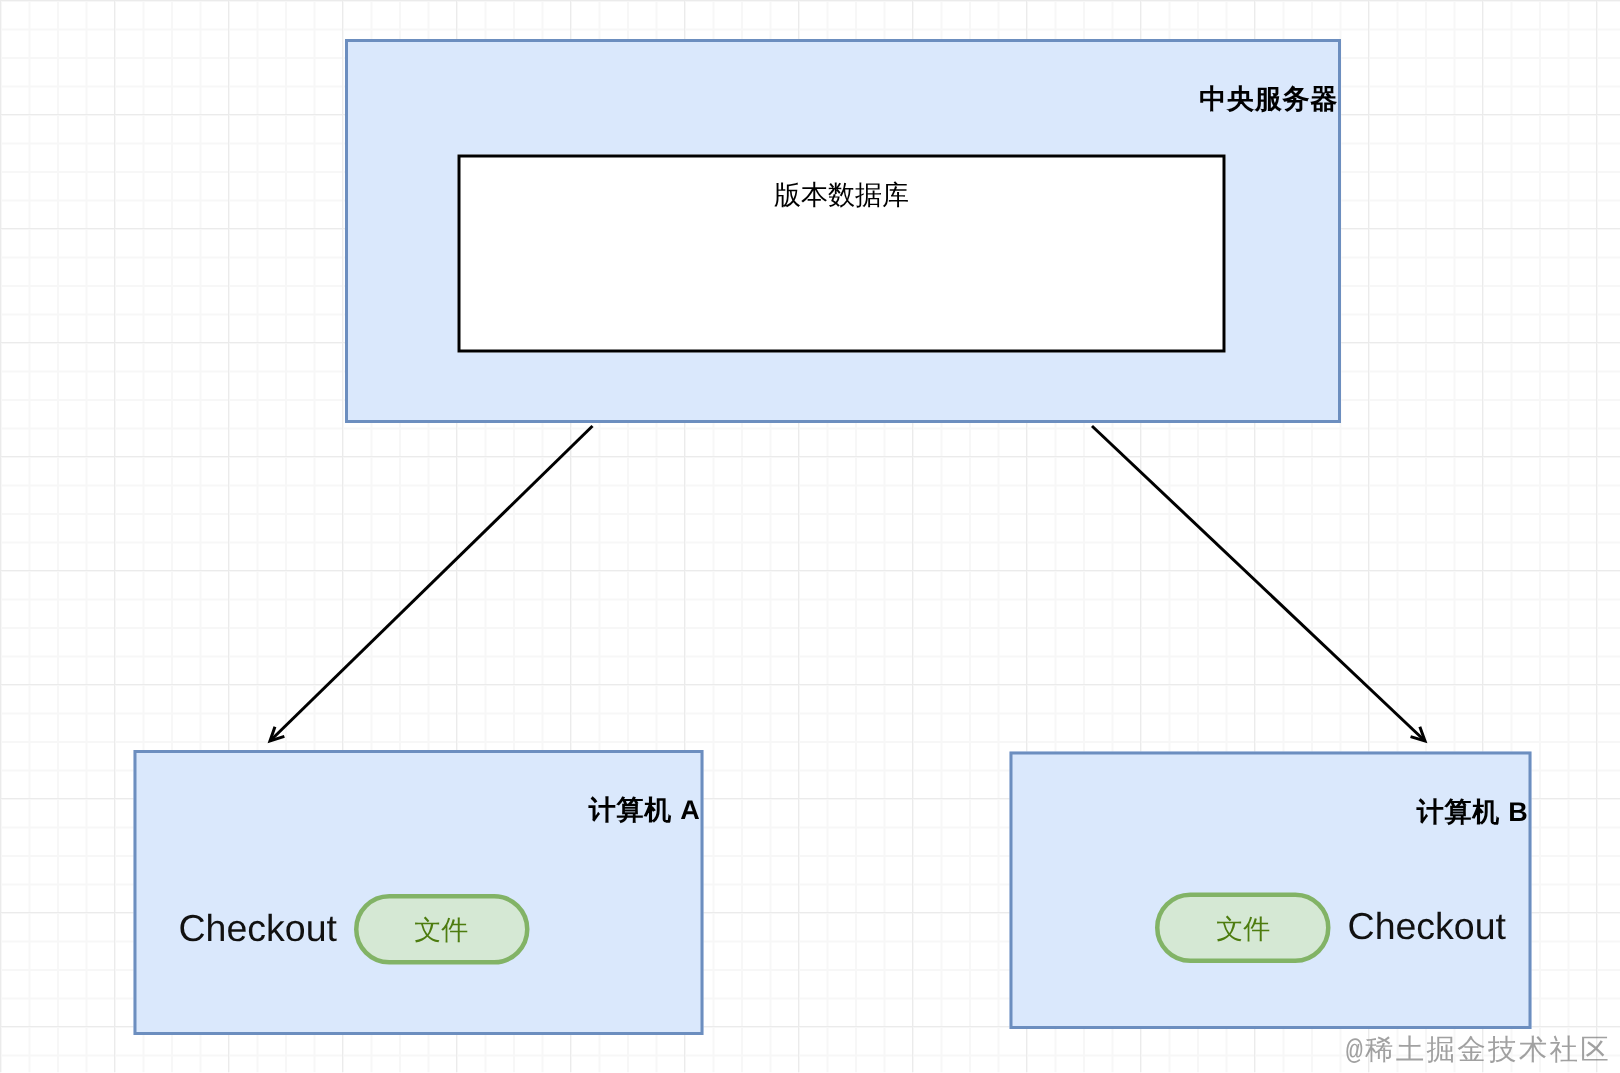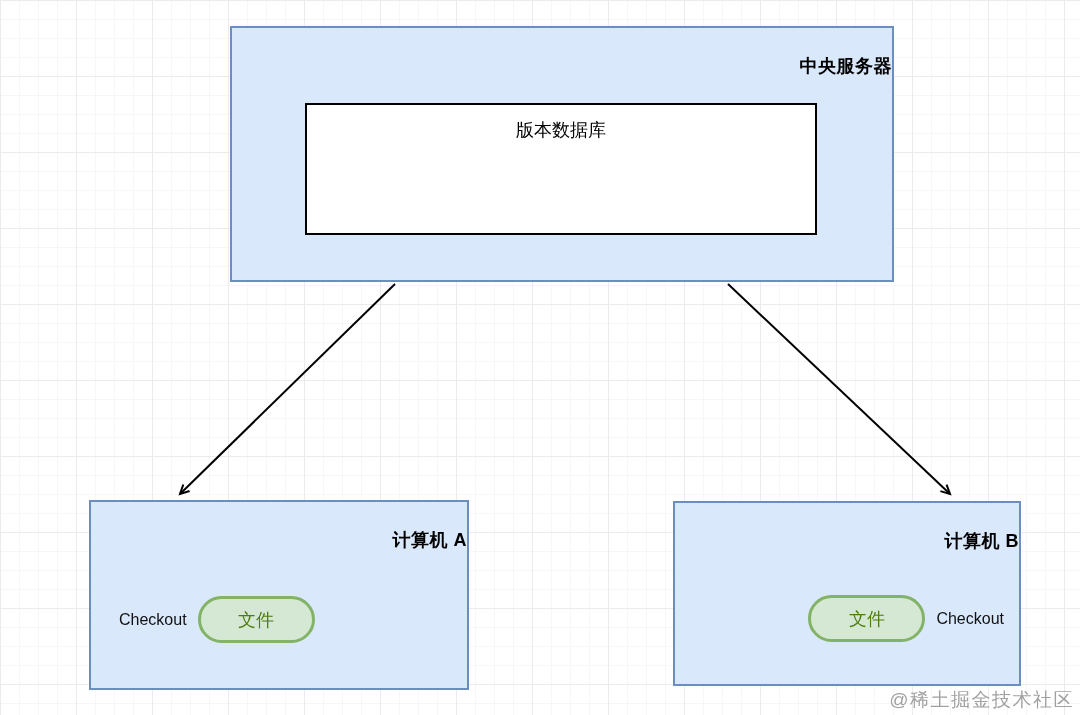--- a/index.html
+++ b/index.html
@@ -101,29 +101,29 @@
     background: var(--file-fill);
     border: 3px solid var(--file-border);
     display: flex;
     align-items: center;
     justify-content: center;
     font-size: 18px;
     color: #4d7c0f;
     flex: 0 0 auto;
   }
   .checkout-label {
-    font-size: 16px;
+    font-size: 25px;
     color: #111111;
   }
 
   .watermark {
     position: absolute;
     right: 6px;
     bottom: 2px;
-    font-family: Liberation Sans, sans-serif;
+    font-family: Liberation Mono, monospace;
     font-size: 19px;
     letter-spacing: 1.5px;
     color: rgba(110, 110, 110, 0.65);
   }
 </style>
 </head>
 <body>
 
 <div class="canvas">
 

